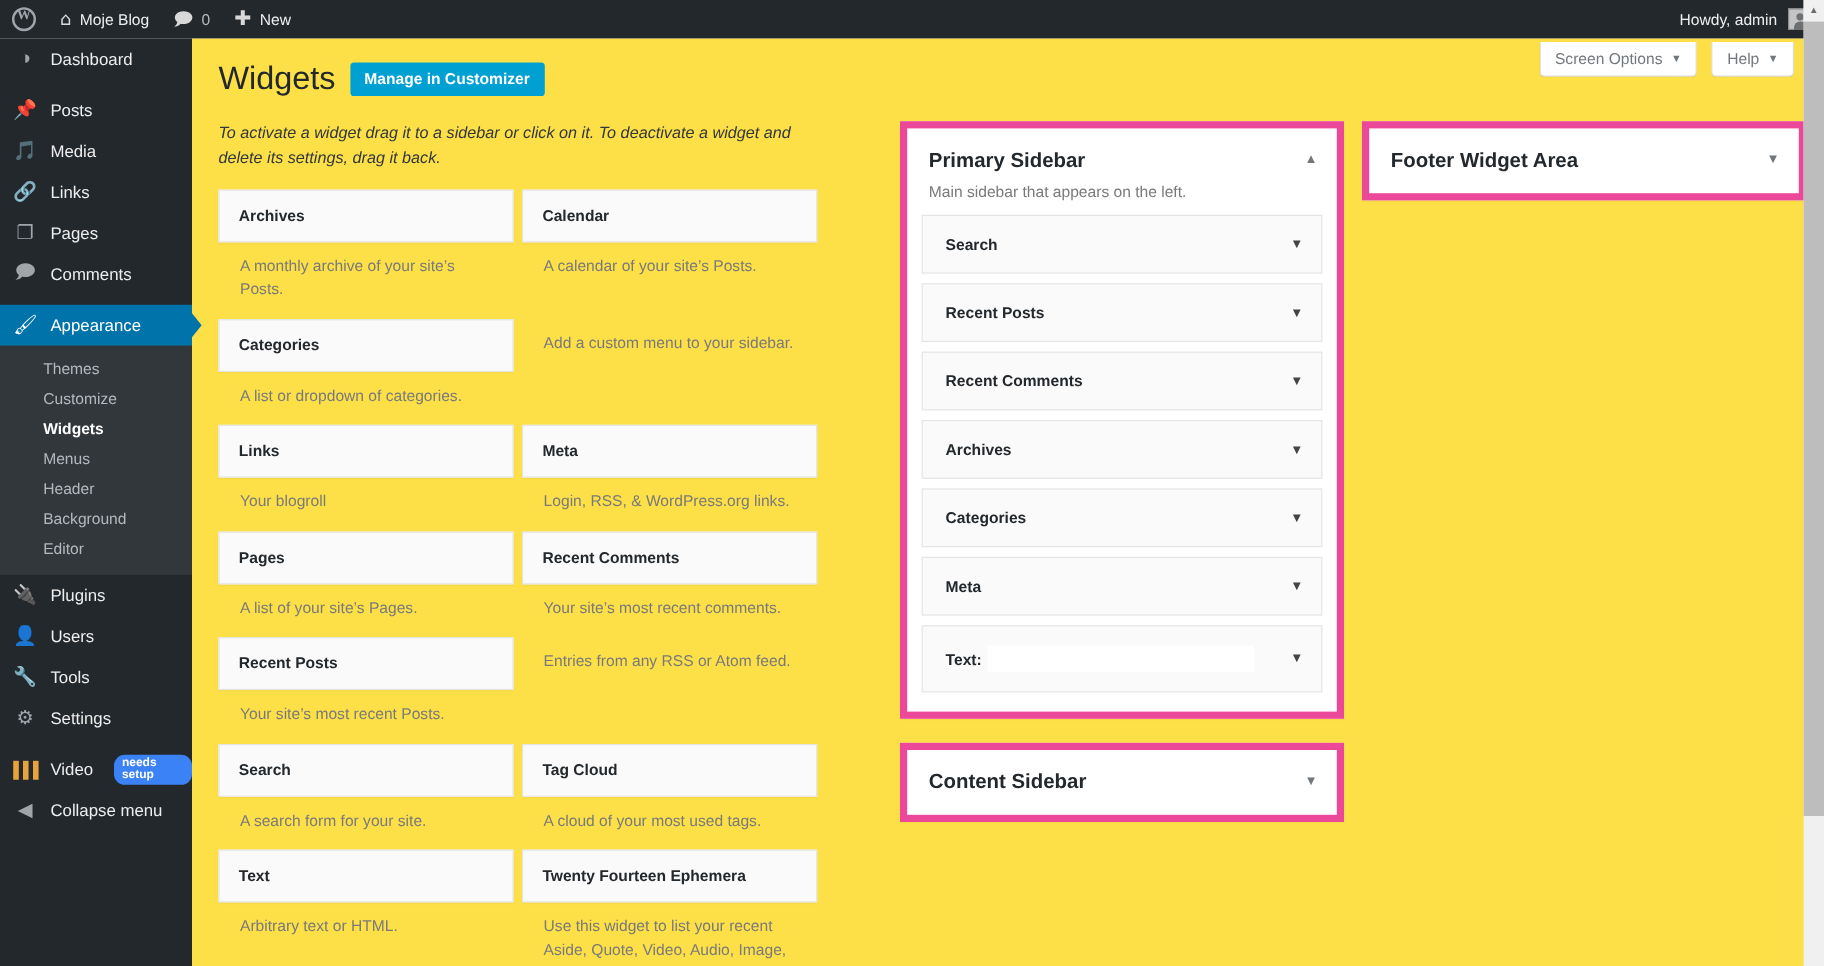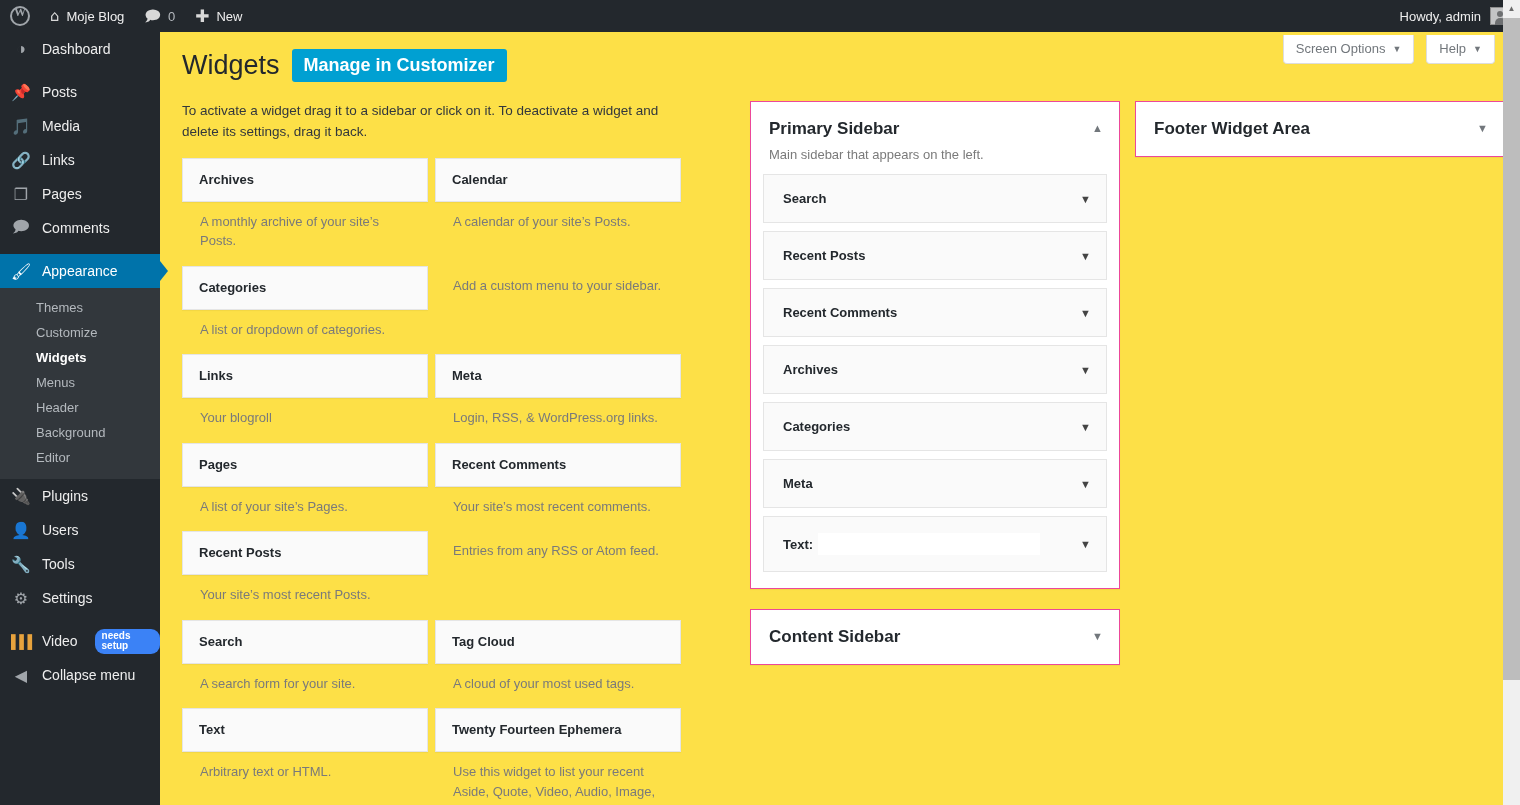--- a/index.html
+++ b/index.html
@@ -126,37 +126,37 @@
   #page-head {
     padding: 16px 0 0 22px;
     display: flex; align-items: center; gap: 12px;
   }
   #page-title {
     font-size: 27px; font-weight: 400; color: #23282d;
     line-height: 1.3;
   }
   #customizer-btn {
     background: #00a0d2; color: #fff;
-    font-size: 18px; font-weight: bold;
+    font-size: 13px; font-weight: bold;
     padding: 7px 12px 8px 12px;
     border-radius: 3px; cursor: pointer;
     line-height: 1;
   }
 
   #cols { display: flex; padding: 18px 0 0 22px; }
 
   
   #avail { width: 552px; }
   #avail h2 {
     font-size: 19px; font-weight: bold; color: #23282d;
     margin-bottom: 10px;
   }
   #avail-desc {
     font-size: 13.5px; color: #32373c; line-height: 1.55;
-    max-width: 490px; margin-bottom: 15px;
+    max-width: 490px; margin-bottom: 15px; font-style: italic;
   }
   .widget-grid {
     display: grid; grid-template-columns: 246px 246px;
     column-gap: 7px; row-gap: 0;
   }
   .wcell { margin-bottom: 5px; }
   .wcard {
     background: #fafafa; border: 1px solid #e5e5e5;
     padding: 13px 12px 14px 16px;
     font-size: 13px; font-weight: bold; color: #23282d;
@@ -165,21 +165,21 @@
   }
   .wdesc {
     font-size: 13px; color: #7a7a7a; line-height: 1.5;
     padding: 10px 12px 10px 18px;
   }
 
   
   #sidebars { display: flex; gap: 15px; padding-left: 16px; }
   .sb-col { width: 370px; }
   .sb-box {
-    background: #fff; border: 1px solid #ec4899;
+    background: #fff; border: 6px solid #ec4899;
     margin-bottom: 20px;
     box-shadow: 0 1px 1px rgba(0,0,0,.04);
   }
   .sb-head {
     position: relative;
     padding: 17px 38px 12px 18px;
   }
   .sb-head h3 {
     font-size: 17px; font-weight: bold; color: #23282d;
   }

